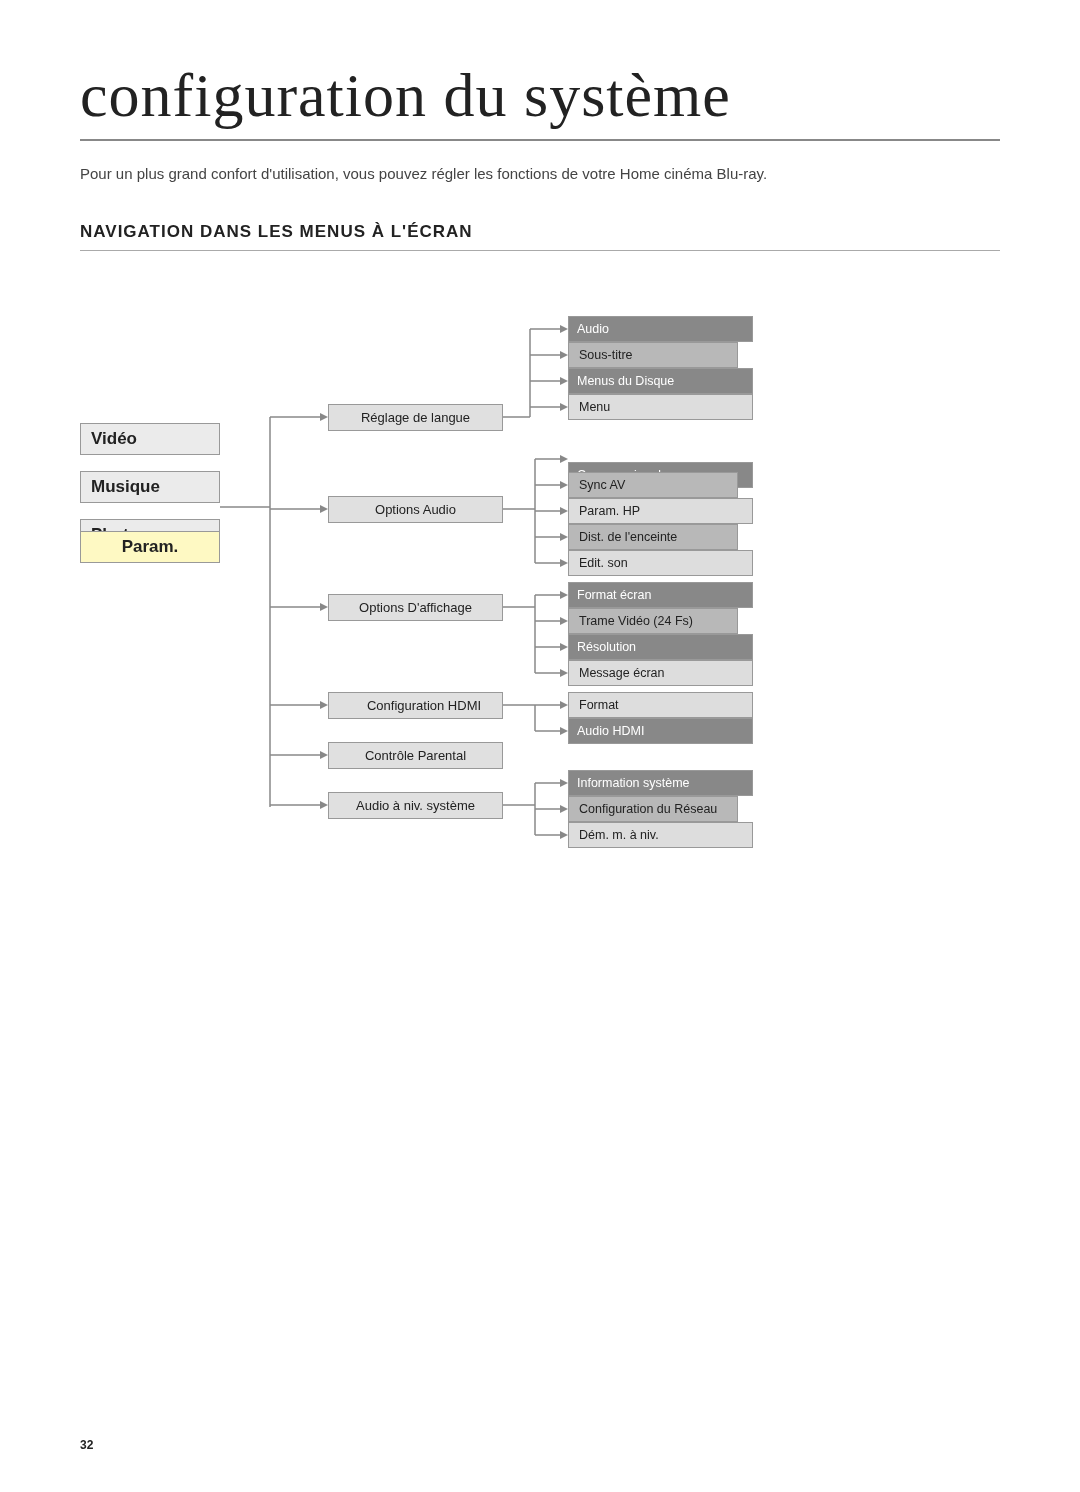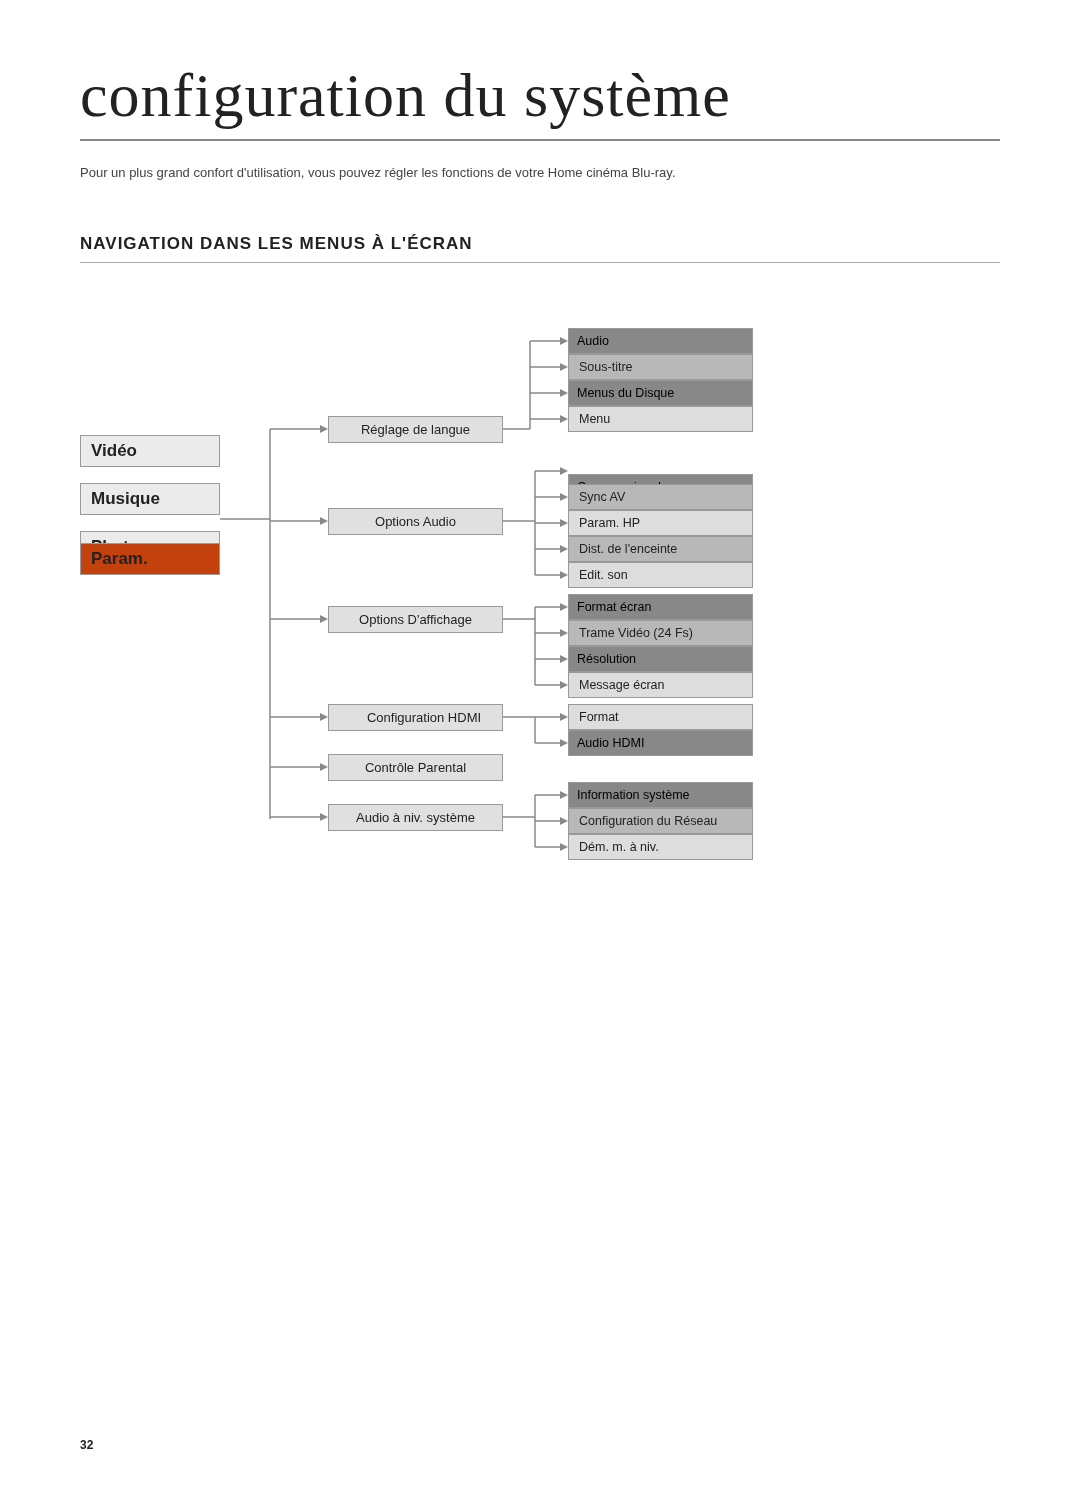--- a/index.html
+++ b/index.html
@@ -17,24 +17,24 @@
       font-weight: 200;
       color: #222;
       letter-spacing: 1px;
       border-bottom: 2px solid #888;
       padding-bottom: 8px;
       margin-bottom: 22px;
       font-family: 'Times New Roman', serif;
     }
 
     .subtitle {
-      font-size: 13px;
+      font-size: 15px;
       color: #444;
       line-height: 1.5;
-      margin-bottom: 51px;
+      margin-bottom: 36px;
     }
 
     .section-title {
       font-size: 17px;
       font-weight: 700;
       color: #222;
       letter-spacing: 1px;
       border-bottom: 1.5px solid #aaa;
       padding-bottom: 8px;
       margin-bottom: 36px;
@@ -69,43 +69,44 @@
     .menu-box.col1 {
       font-size: 17px;
       font-weight: 700;
       background: #ebebeb;
       width: 140px;
       justify-content: flex-start;
       margin-top: 36px;
     }
 
     .menu-box.col1.active-row {
-      background: #c2410c;
+      background: #fef9c3;
+      justify-content: center;
     }
 
     .menu-box.col2 {
       background: #e0e0e0;
       width: 175px;
       font-size: 13px;
       font-weight: 400;
       justify-content: center;
     }
 
     .menu-box.col3-dark {
       background: #888;
-      color: #000000;
+      color: #ffffff;
       width: 185px;
       font-size: 12.5px;
       padding-left: 8px;
     }
 
     .menu-box.col3-medium {
       background: #b8b8b8;
       color: #222;
-      width: 185px;
+      width: 170px;
       font-size: 12.5px;
     }
 
     .menu-box.col3-light {
       background: #ddd;
       color: #222;
       width: 185px;
       font-size: 12.5px;
       align-items: flex-end;
     }

